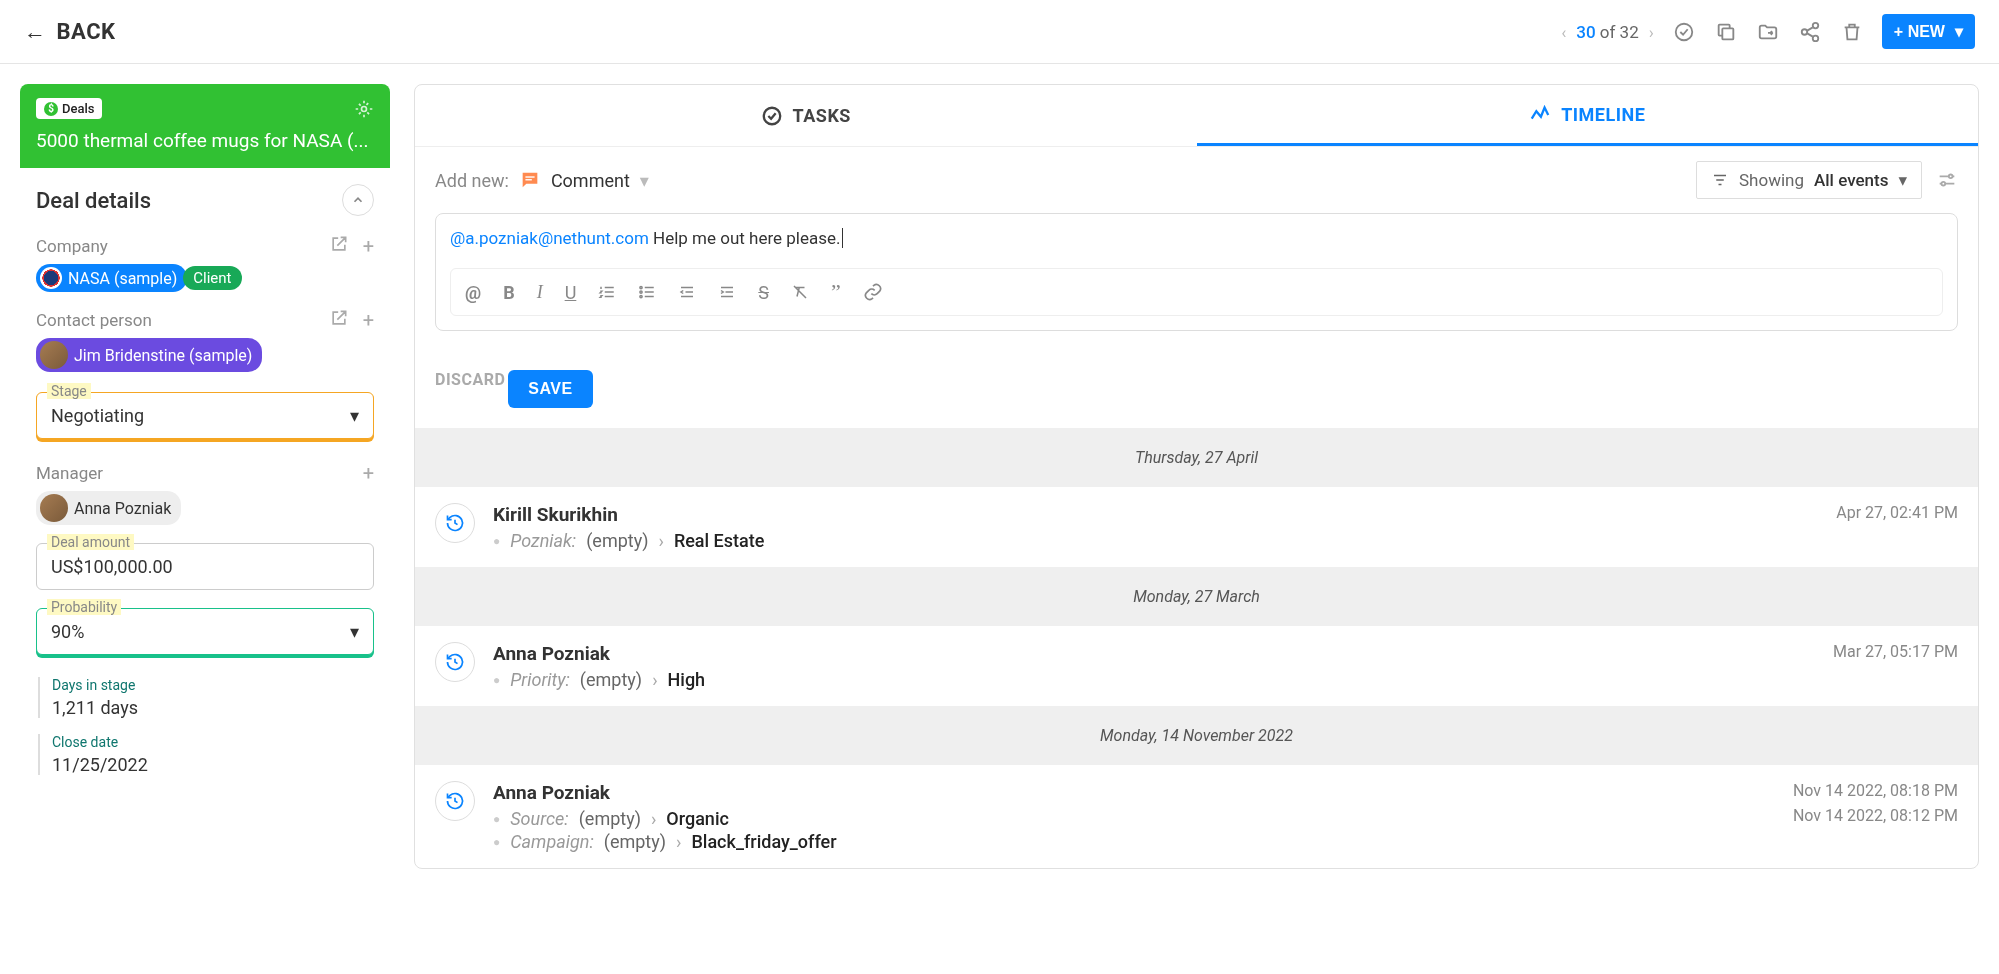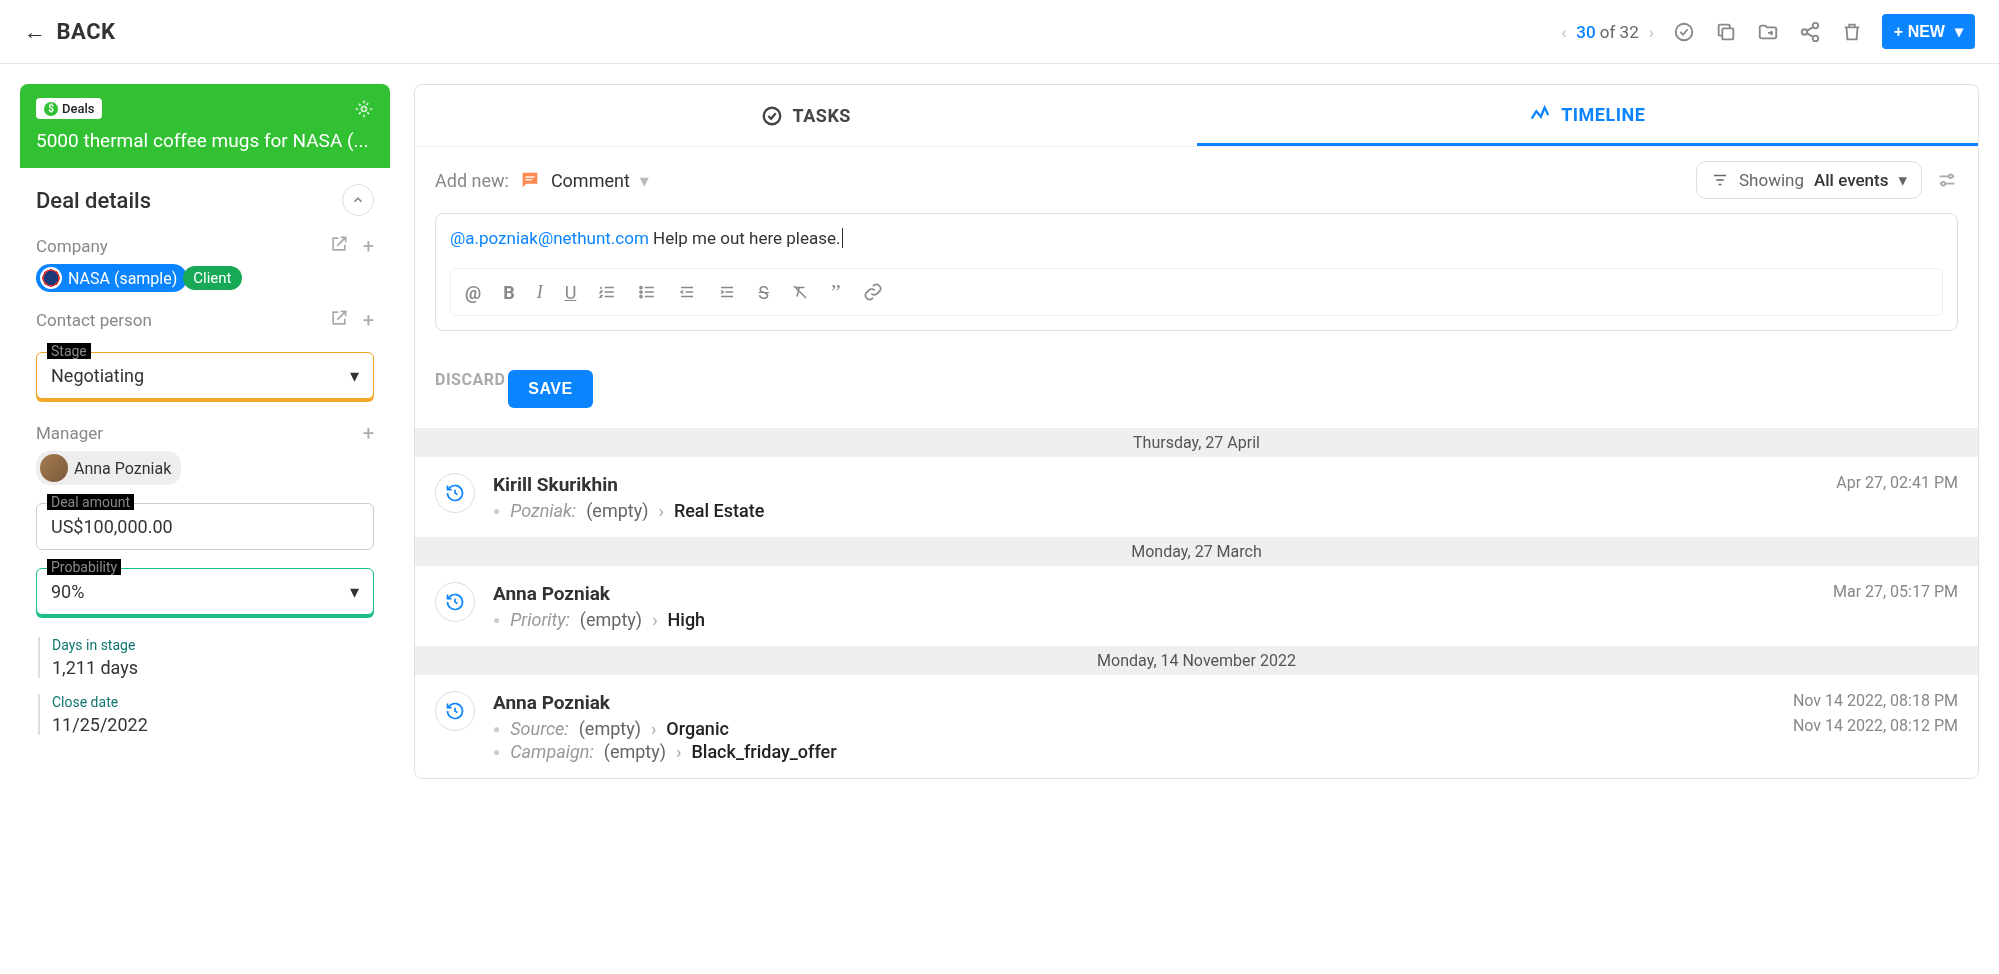--- a/index.html
+++ b/index.html
@@ -39,53 +39,53 @@
     .chip { display: inline-flex; align-items: center; border-radius: 14px; padding: 3px 10px 3px 4px; font-size: 16px; color: #fff; gap: 6px; }
     .company-chip { background: #0a84ff; }
     .company-logo { width: 22px; height: 22px; border-radius: 50%; background: radial-gradient(circle, #1a3a7a 45%, #d33 46%, #d33 55%, #fff 56%); display: inline-block; }
     .client-badge { background: #18a957; color: #fff; border-radius: 12px; padding: 3px 10px; font-size: 15px; margin-left: -4px; }
     .contact-chip { background: #6b4be0; }
     .manager-chip { background: #eee; color: #333; }
     .avatar-img { width: 28px; height: 28px; border-radius: 50%; background: linear-gradient(135deg, #a67c52, #7a5a3a); display: inline-block; }
 
     .select-box, .input-box { border: 1px solid #ccc; border-radius: 6px; padding: 12px 14px; font-size: 18px; position: relative; background: #fff; }
     .select-box { display: flex; align-items: center; justify-content: space-between; cursor: pointer; }
-    .floating { position: absolute; top: -10px; left: 10px; background: #000000; padding: 0 4px; font-size: 14px; color: #888; }
+    .floating { position: absolute; top: -10px; left: 10px; background: #fef9c3; padding: 0 4px; font-size: 14px; color: #888; }
     .stage-box { border-color: #f5a623; box-shadow: 0 1px 0 #f5a623, 0 3px 0 #f5a623; }
     .prob-box { border-color: #18c18a; box-shadow: 0 1px 0 #18c18a, 0 3px 0 #18c18a; }
     .divider-left { border-left: 2px solid #ddd; padding-left: 12px; margin-left: 2px; }
     .readonly-label { font-size: 14px; color: #0f766e; margin-bottom: 4px; }
     .readonly-value { font-size: 18px; color: #333; }
 
     .main { flex: 1; border: 1px solid #e0e0e0; border-radius: 8px; overflow: hidden; }
     .tabs { display: flex; border-bottom: 1px solid #eee; }
     .tab { flex: 1; display: flex; align-items: center; justify-content: center; gap: 10px; padding: 18px 0; font-size: 18px; font-weight: 700; letter-spacing: 0.5px; cursor: pointer; color: #444; }
     .tab.active { color: #0a84ff; border-bottom: 3px solid #0a84ff; }
     .tab-icon { display: inline-flex; }
 
     .add-row { display: flex; align-items: center; justify-content: space-between; padding: 14px 20px; }
     .add-left { display: flex; align-items: center; gap: 10px; color: #888; font-size: 18px; }
     .comment-icon { color: #ff8a50; font-size: 22px; }
     .comment-label { color: #333; }
     .add-right { display: flex; align-items: center; gap: 14px; }
-    .filter-pill { border: 1px solid #ddd; border-radius: 10px; padding: 8px 14px; display: flex; align-items: center; gap: 10px; font-size: 17px; color: #666; cursor: pointer; }
+    .filter-pill { border: 1px solid #ddd; border-radius: 2px; padding: 8px 14px; display: flex; align-items: center; gap: 10px; font-size: 17px; color: #666; cursor: pointer; }
     .filter-pill b { color: #333; font-weight: 500; }
     .settings-icon { color: #aaa; cursor: pointer; }
 
     .comment-box { margin: 0 20px 14px 20px; border: 1px solid #ddd; border-radius: 8px; padding: 14px; }
     .comment-text { font-size: 17px; margin-bottom: 20px; }
     .mention { color: #0a84ff; }
     .toolbar { border: 1px solid #eee; border-radius: 6px; padding: 10px 14px; display: flex; gap: 22px; align-items: center; color: #888; }
     .tool { cursor: pointer; font-size: 18px; display: flex; align-items: center; }
 
     .action-row { display: flex; justify-content: flex-start; gap: 3px; padding: 6px 20px 20px 20px; align-items: center; }
     .discard { color: #aaa; font-weight: 700; letter-spacing: 0.5px; font-size: 16px; cursor: pointer; }
     .save-btn { background: #0a84ff; color: #fff; border: none; border-radius: 6px; padding: 10px 20px; font-size: 16px; font-weight: 700; cursor: pointer; letter-spacing: 0.5px; margin-top: 19px; }
 
-    .date-separator { background: #efefef; text-align: center; padding: 5px 0; font-size: 16px; color: #555; }
+    .date-separator { background: #efefef; text-align: center; padding: 20px 0; font-size: 16px; color: #555; font-style: italic; }
     .timeline-entry { padding: 16px 20px; display: flex; gap: 18px; }
     .history-icon { width: 40px; height: 40px; border: 1px solid #ddd; border-radius: 50%; display: flex; align-items: center; justify-content: center; color: #0a84ff; flex-shrink: 0; }
     .entry-body { flex: 1; }
     .entry-head { display: flex; justify-content: space-between; align-items: flex-start; }
     .entry-name { font-size: 19px; font-weight: 700; color: #333; margin-bottom: 4px; }
     .entry-time { color: #888; font-size: 16px; white-space: nowrap; }
     .change-row { display: flex; align-items: center; gap: 10px; font-size: 18px; margin-top: 2px; }
     .dot { color: #ccc; font-size: 12px; }
     .change-label { color: #999; font-style: italic; }
     .change-old { color: #666; }
@@ -199,20 +199,26 @@
           <span>Contact person</span>
           <span class="field-label-right">
             <span>
               <svg width="20" height="20" viewBox="0 0 24 24" fill="none" stroke="currentColor" stroke-width="2">
                   <path d="M14 4h6v6M20 4 10 14M19 13v6H5V5h6"></path>
                 </svg>
             </span>
             <span>+</span>
           </span>
         </div>
+        <div class="chip-row">
+          <span class="chip contact-chip">
+            <span class="avatar-img"></span>
+            <span>Jim Bridenstine (sample)</span>
+          </span>
+        </div>
       </div>
 
       <div class="field-group" style="margin-top:20px;">
         <div class="select-box stage-box">
           <span class="floating">Stage</span>
           <span>Negotiating</span>
           <span>▾</span>
         </div>
       </div>
 

